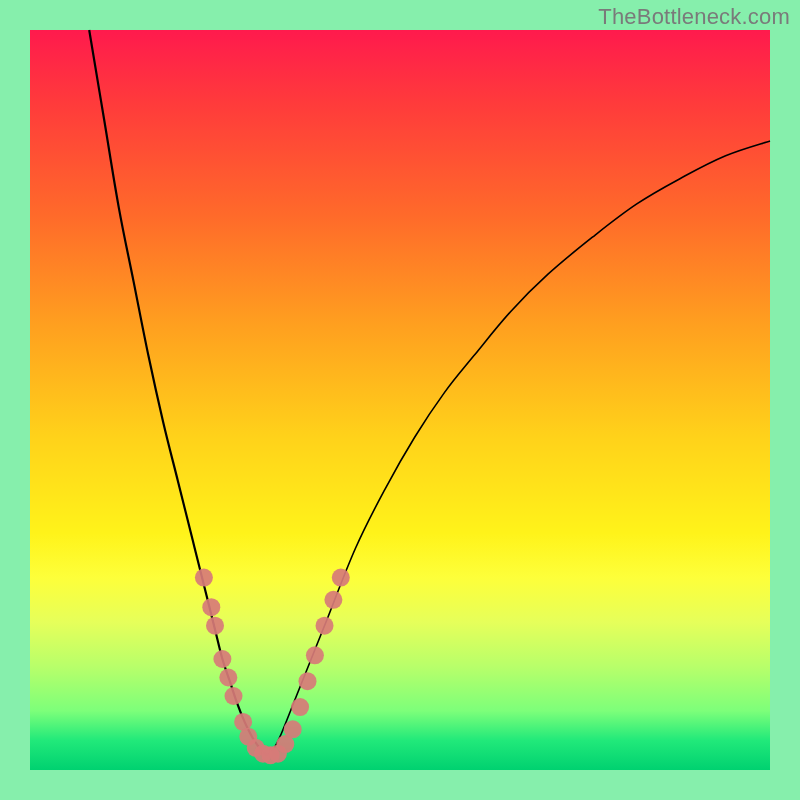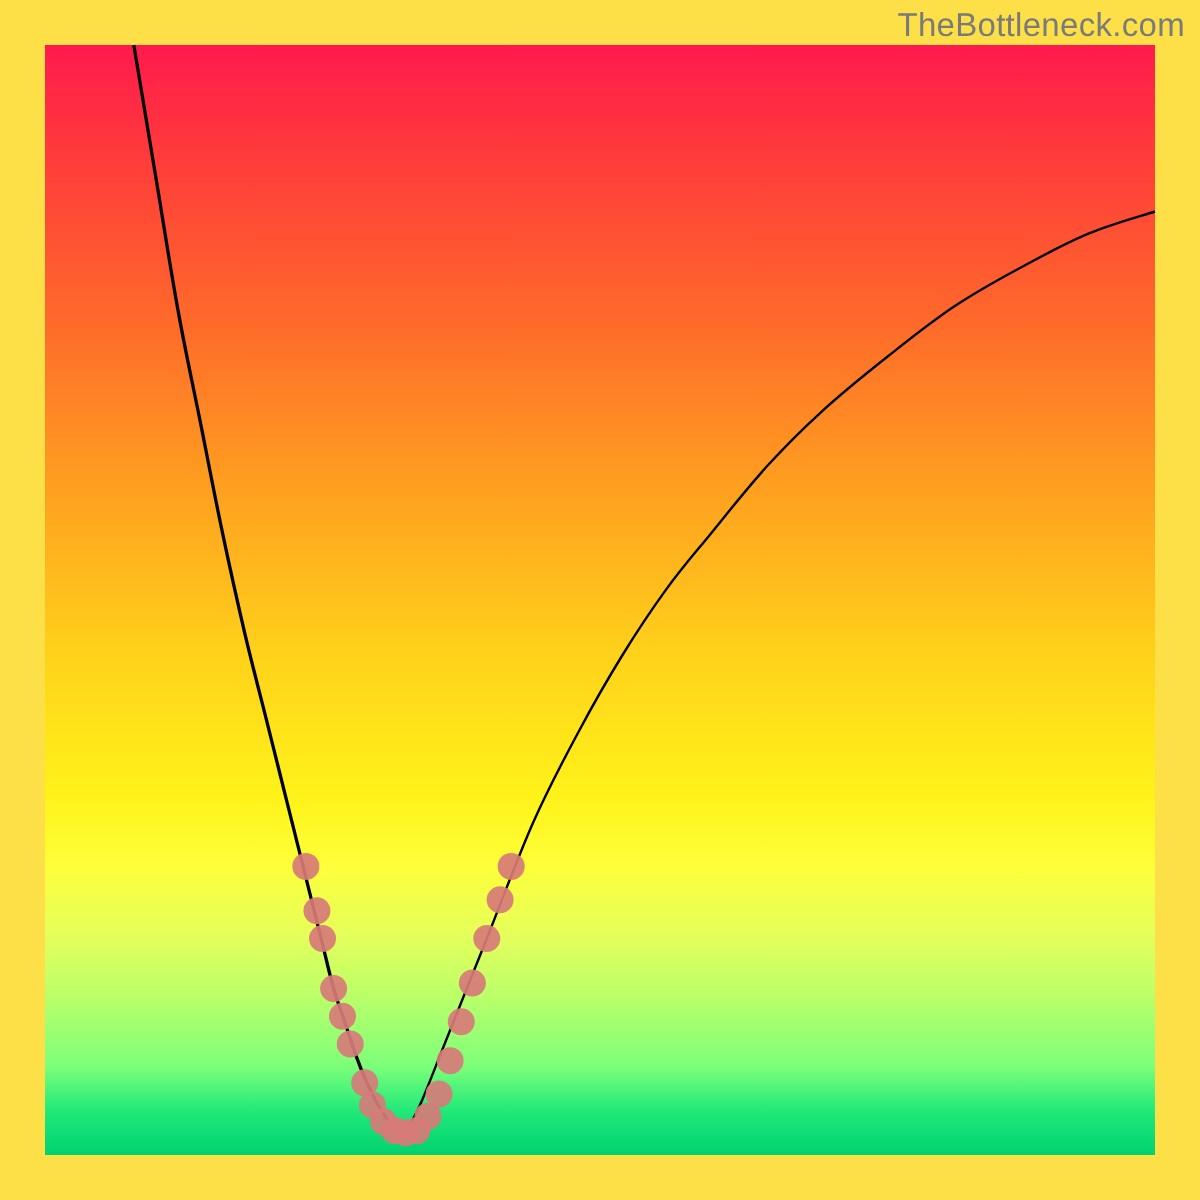--- a/index.html
+++ b/index.html
@@ -8,21 +8,21 @@
     width: 800px;
     height: 800px;
     background: #000;
     overflow: hidden;
     font-family: Arial, Helvetica, sans-serif;
   }
   .stage {
     position: relative;
     width: 800px;
     height: 800px;
-    background: #fde047;
+    background: #86efac;
   }
   .plot-area {
     position: absolute;
     left: 30px;
     top: 30px;
     width: 740px;
     height: 740px;
     background: linear-gradient(to bottom,
       #ff1a4d 0%,
       #ff3b3b 10%,

